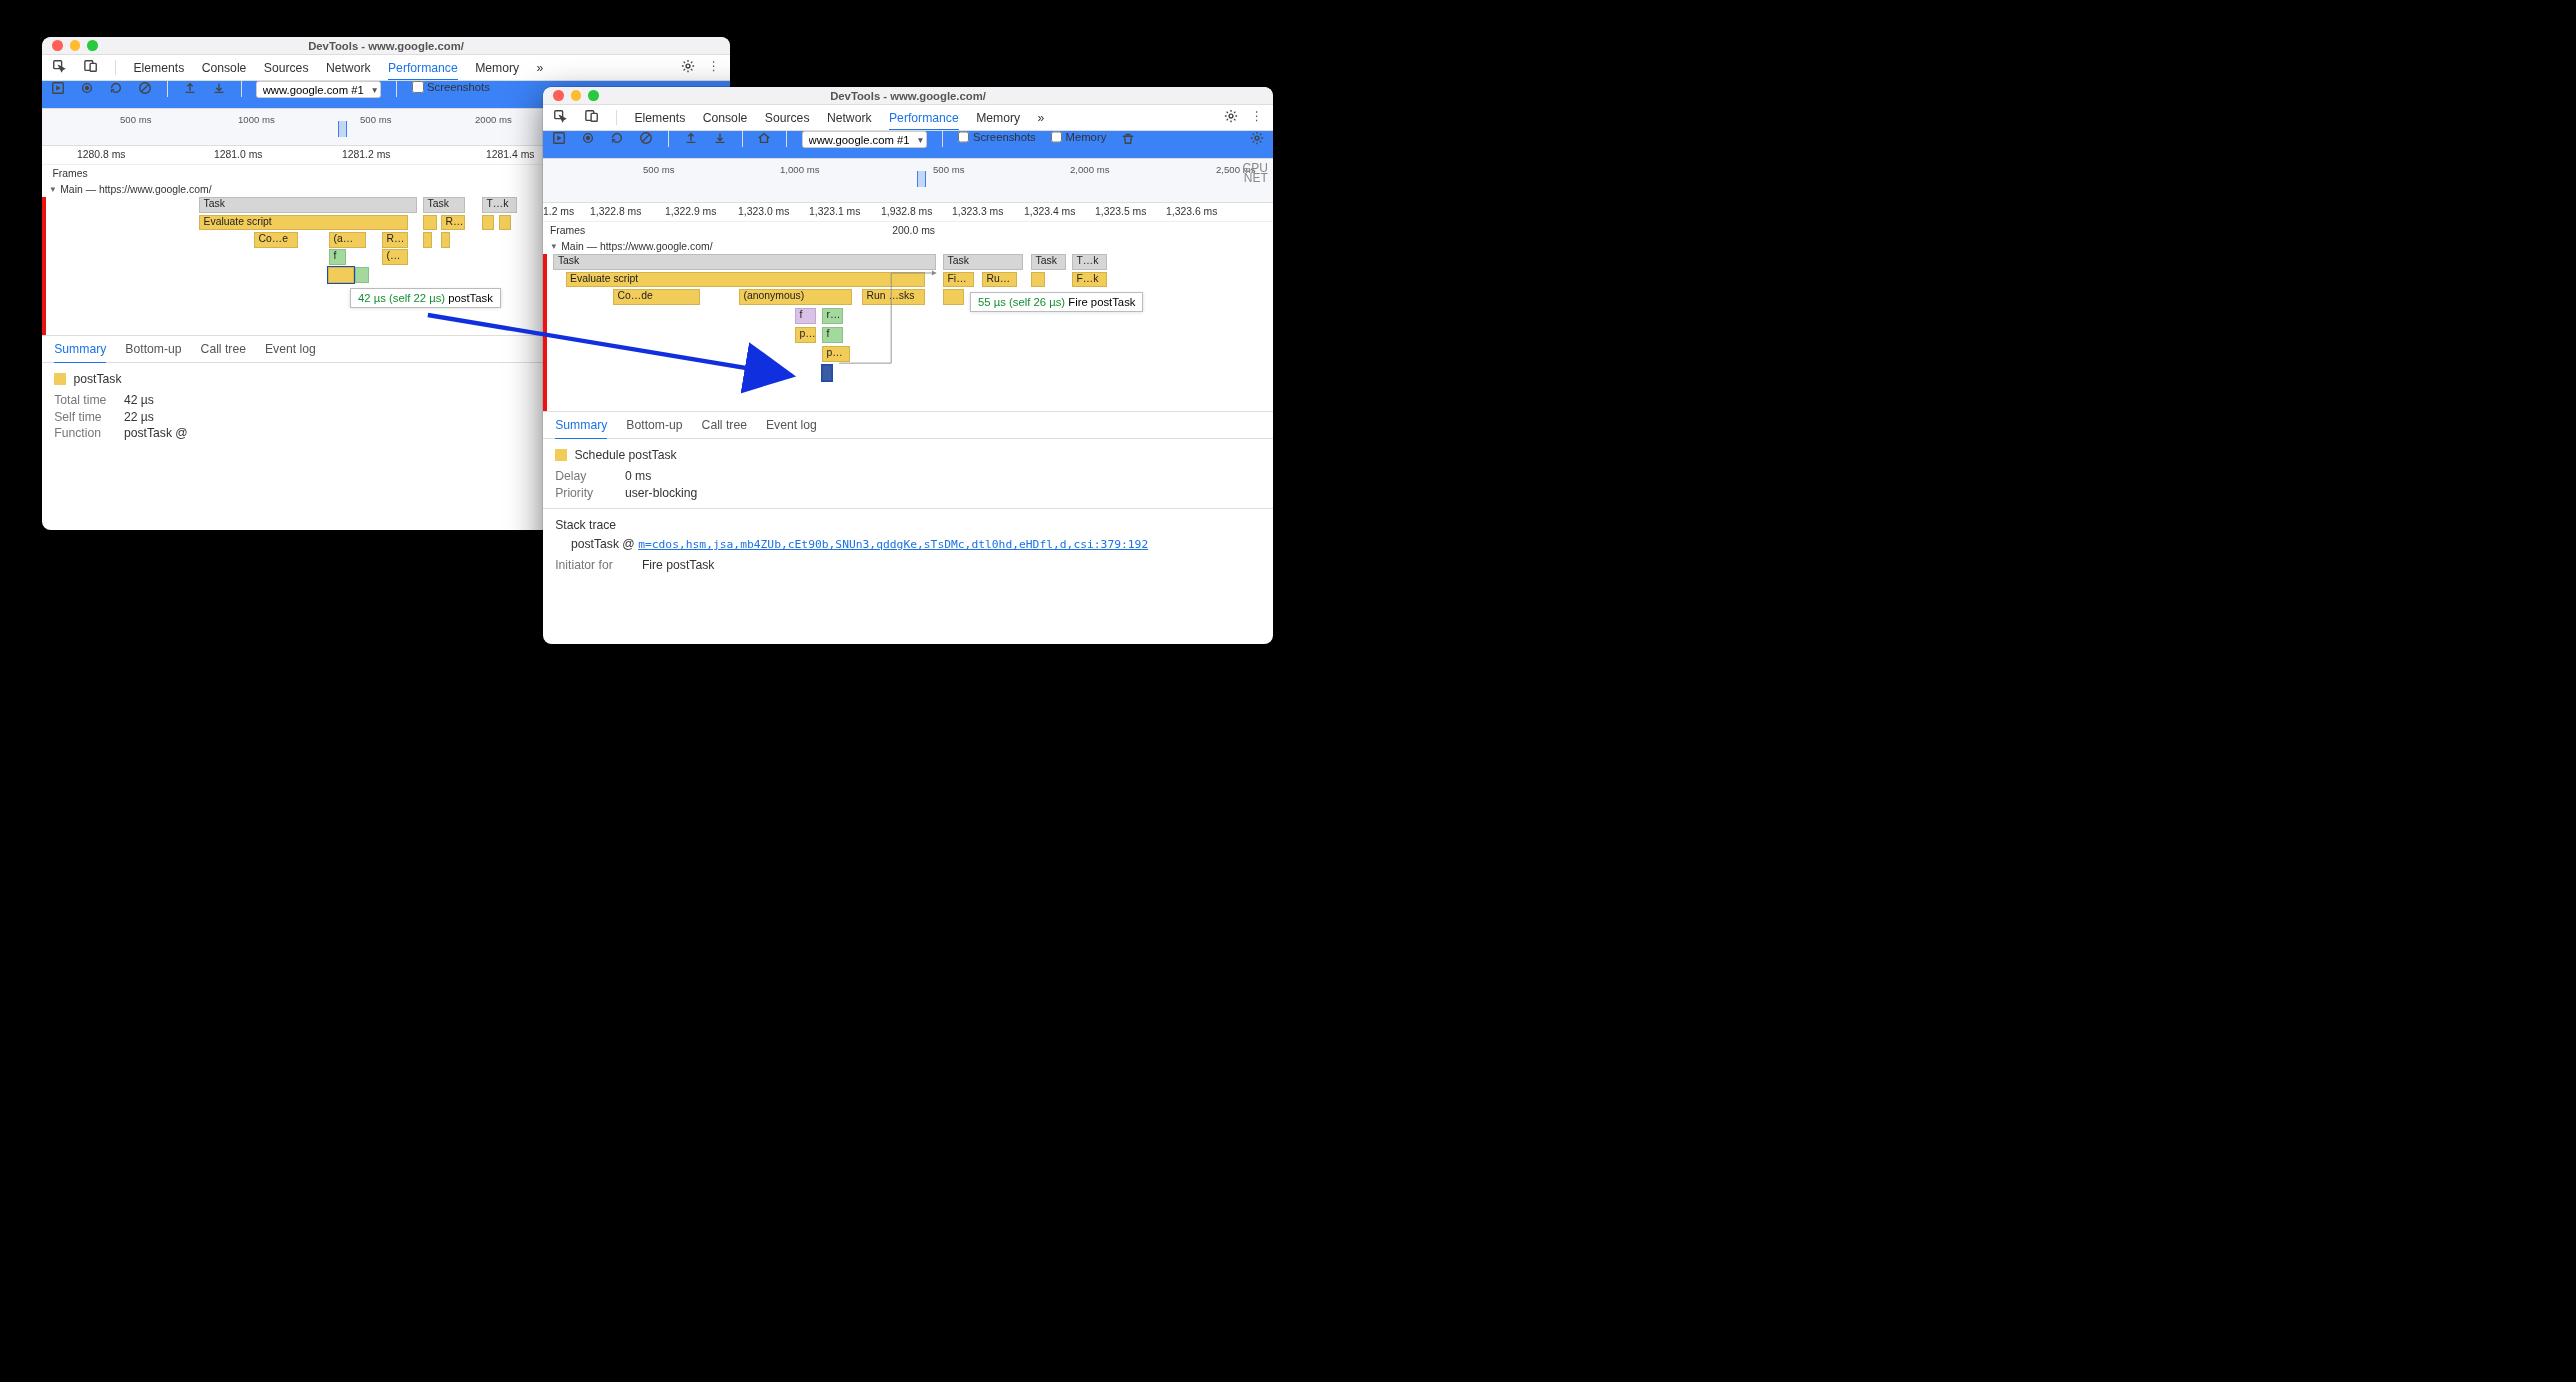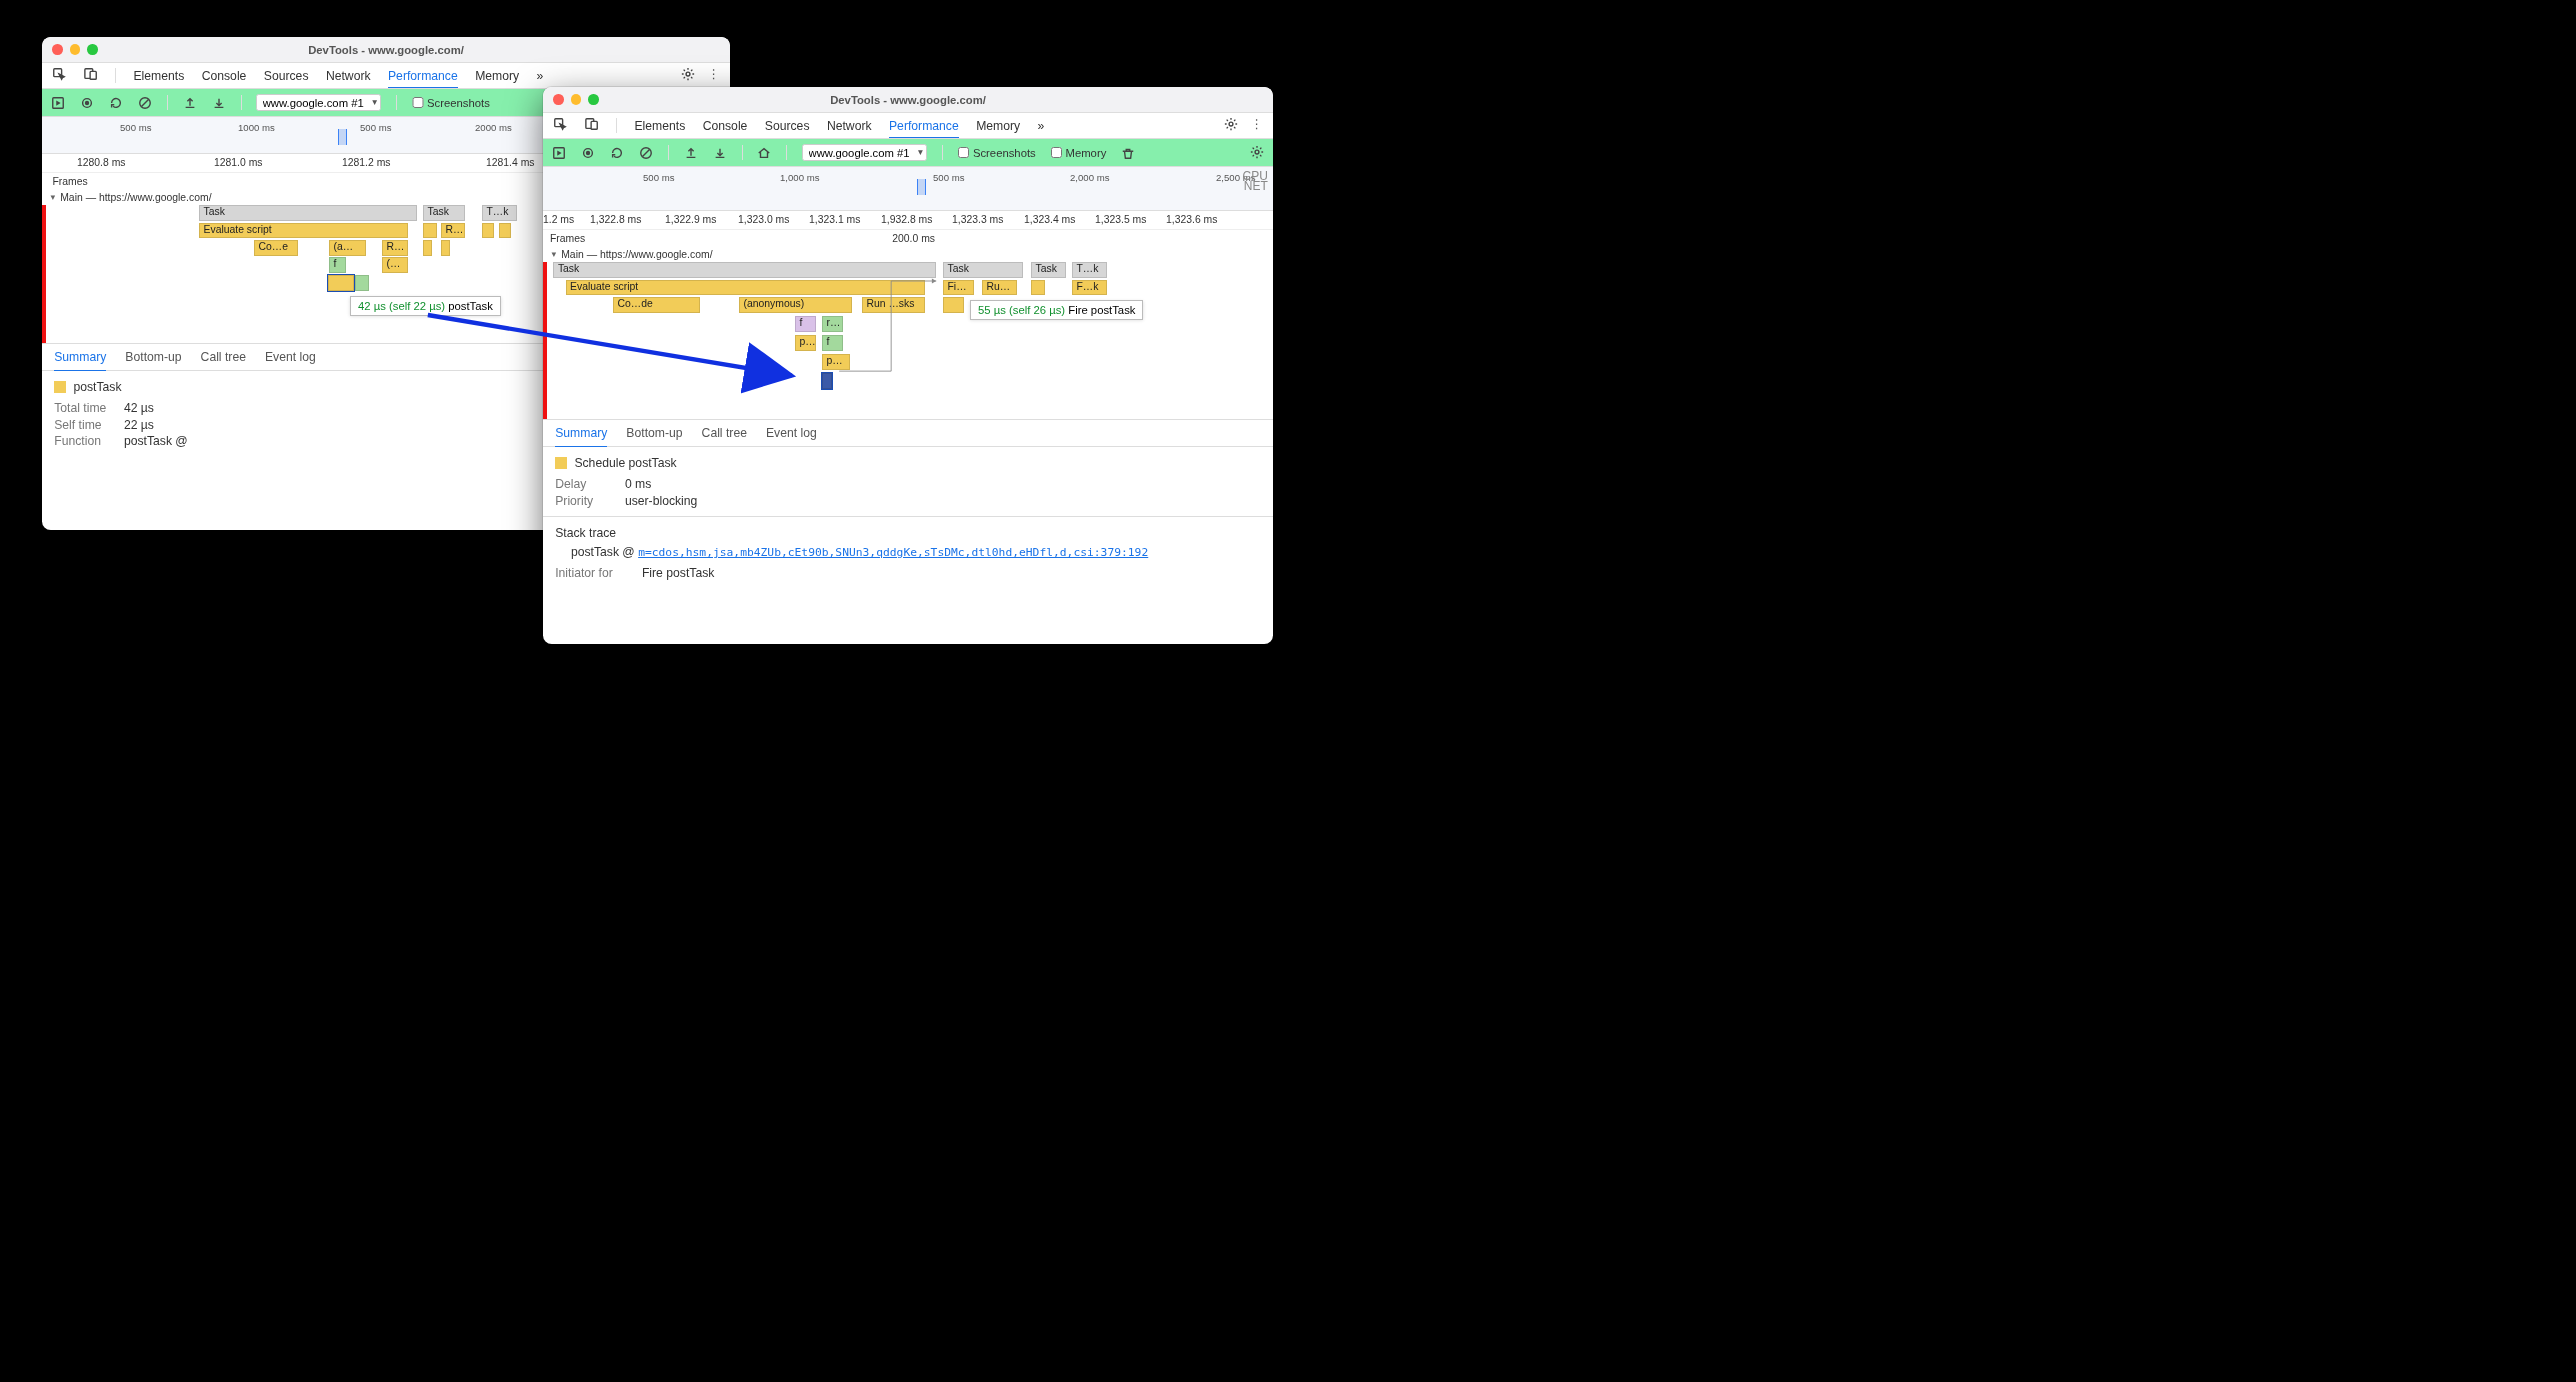--- a/index.html
+++ b/index.html
@@ -2,34 +2,34 @@
 <html style="font-size:14px"><head>
 <meta charset="utf-8">
 <style>
 * { box-sizing: border-box; margin: 0; padding: 0; font-family: -apple-system, "Helvetica Neue", Arial, sans-serif; }
 body { background: #000; width: 1313px; height: 705px; position: relative; }
 .window {
   position: absolute; background: #fff; border-radius: 8.7px;
   box-shadow: 0 10.4px 35px rgba(0,0,0,.55), 0 0 0 0.9px rgba(0,0,0,.1);
   overflow: hidden;
 }
-.titlebar { height: 26px; background: #f2f2f4; display: flex; align-items: center; padding-left: 10.4px; font-size: 11.3px; color: #444; border-bottom: 0.9px solid #ddd; position: relative; }
+.titlebar { height: 18px; background: #f2f2f4; display: flex; align-items: center; padding-left: 10.4px; font-size: 11.3px; color: #444; border-bottom: 0.9px solid #ddd; position: relative; }
 .traffic { display: flex; gap: 7px; margin-right: 12.2px; }
 .traffic span { width: 10.4px; height: 10.4px; border-radius: 50%; display: block; }
 .tr-r { background: #ff5f57; } .tr-y { background: #febc2e; } .tr-g { background: #28c840; }
 .titlebar .title { position:absolute; left:0; right:0; text-align:center; font-weight:600; color:#555; }
 
 .tabs { height: 26px; display: flex; align-items: center; gap: 17.4px; padding: 0 10.4px; border-bottom: 0.9px solid #ddd; font-size: 12.2px; color: #333; background:#fff; }
 .tabs .sp { width: 0.9px; height: 15.7px; background:#ddd; }
 .tab-item { cursor: default; }
 .tab-item.active { color: #1a73e8; border-bottom: 1.7px solid #1a73e8; padding-bottom: 4.4px; margin-bottom: -6.1px; }
 .tabs .icons-right { margin-left: auto; display:flex; gap:12.2px; color:#555; }
 .inspect-icon, .device-icon { width:14px; display:inline-block; text-align:center; }
 
-.toolbar { height: 28px; display: flex; align-items: center; gap: 15px; padding: 0 8.7px; border-bottom: 0.9px solid #ddd; font-size: 11.3px; color:#333; background:#86efac; }
+.toolbar { height: 28px; display: flex; align-items: flex-start; gap: 15px; padding: 0 8.7px; border-bottom: 0.9px solid #ddd; font-size: 11.3px; color:#333; background:#3b82f6; }
 .toolbar .sep { width:0.9px; height:15.7px; background:#ddd; }
 .toolbar select.urlsel { border:0.9px solid #ccc; border-radius:2.6px; padding:1.7px 15.7px 1.7px 5.2px; font-size:11.3px; background:#fff; appearance:none; }
 .selwrap { position:relative; display:inline-flex; }
 .selwrap::after { content:"▾"; position:absolute; right:4.4px; top:2.6px; font-size:9.6px; color:#555; pointer-events:none;}
 .chk { display:flex; align-items:center; gap:3.5px; }
 .chk input { width:11.3px; height:11.3px; }
 .toolbar .right { margin-left:auto; display:flex; gap:8.7px; }
 .ico { width:14px; height:14px; display:inline-flex; align-items:center; justify-content:center; color:#444; }
 
 .overview { height: 37px; background:#f5f7fb; border-bottom:0.9px solid #ddd; position:relative; font-size:9.6px; color:#555;}

